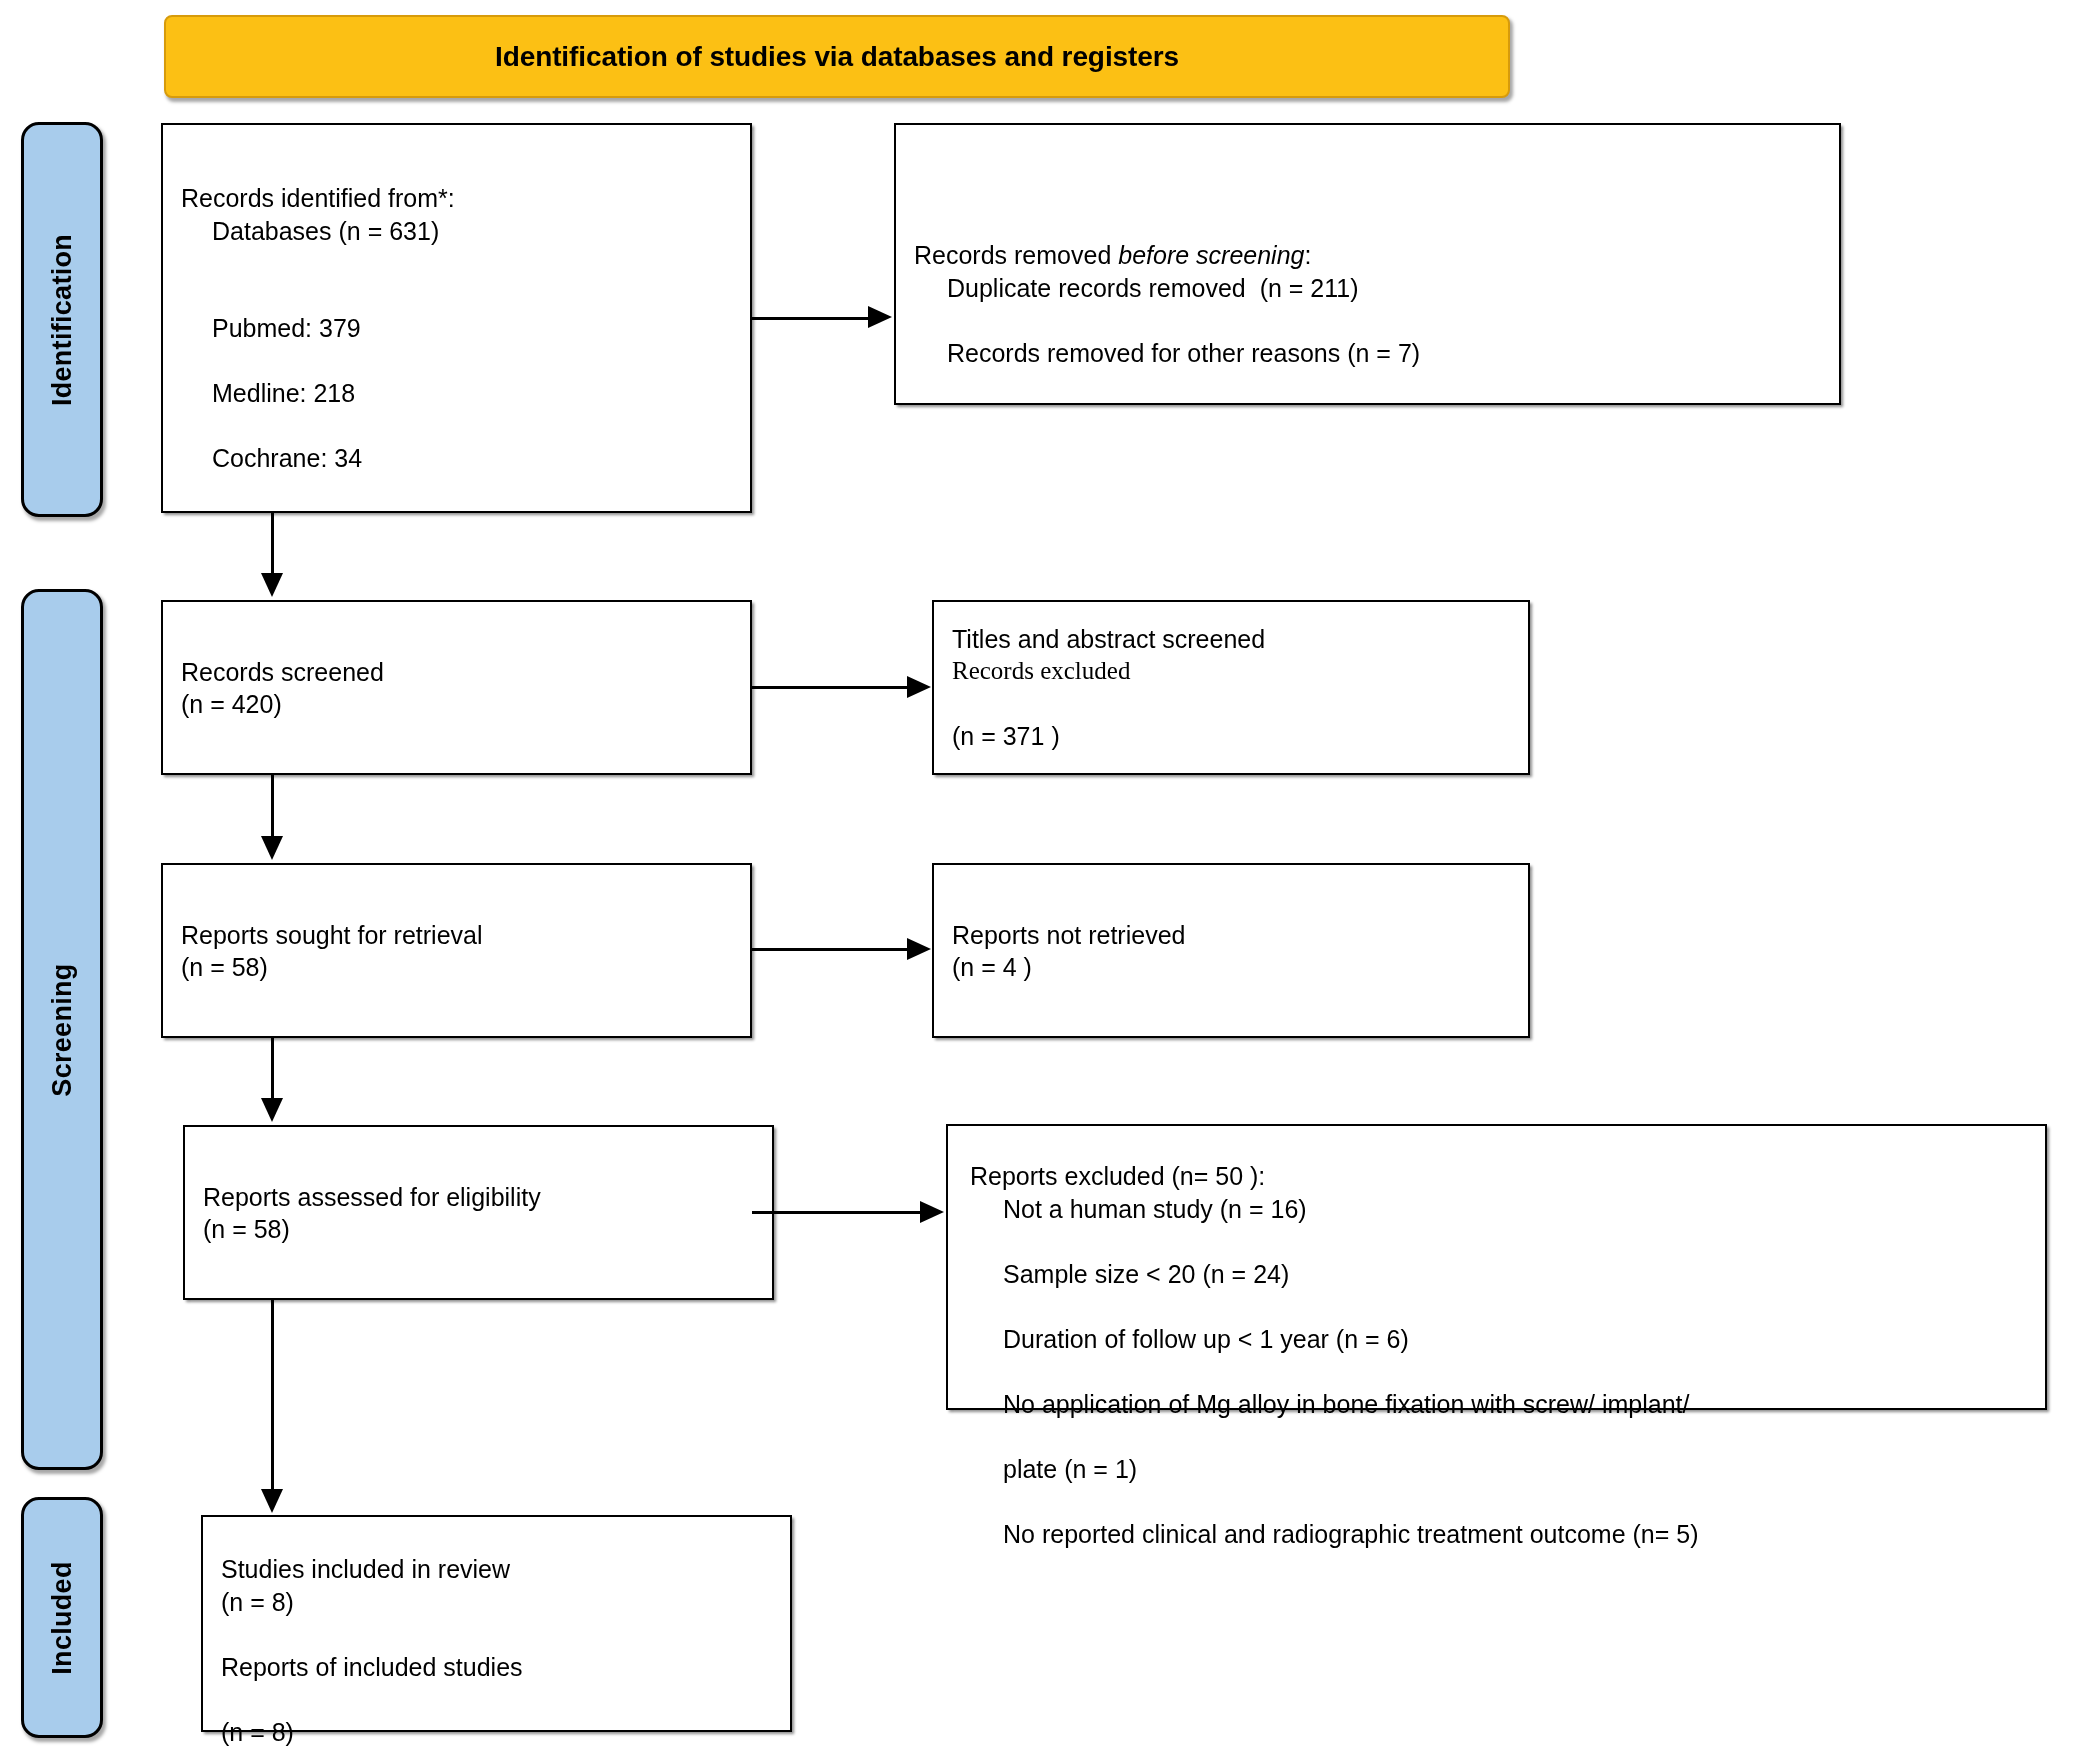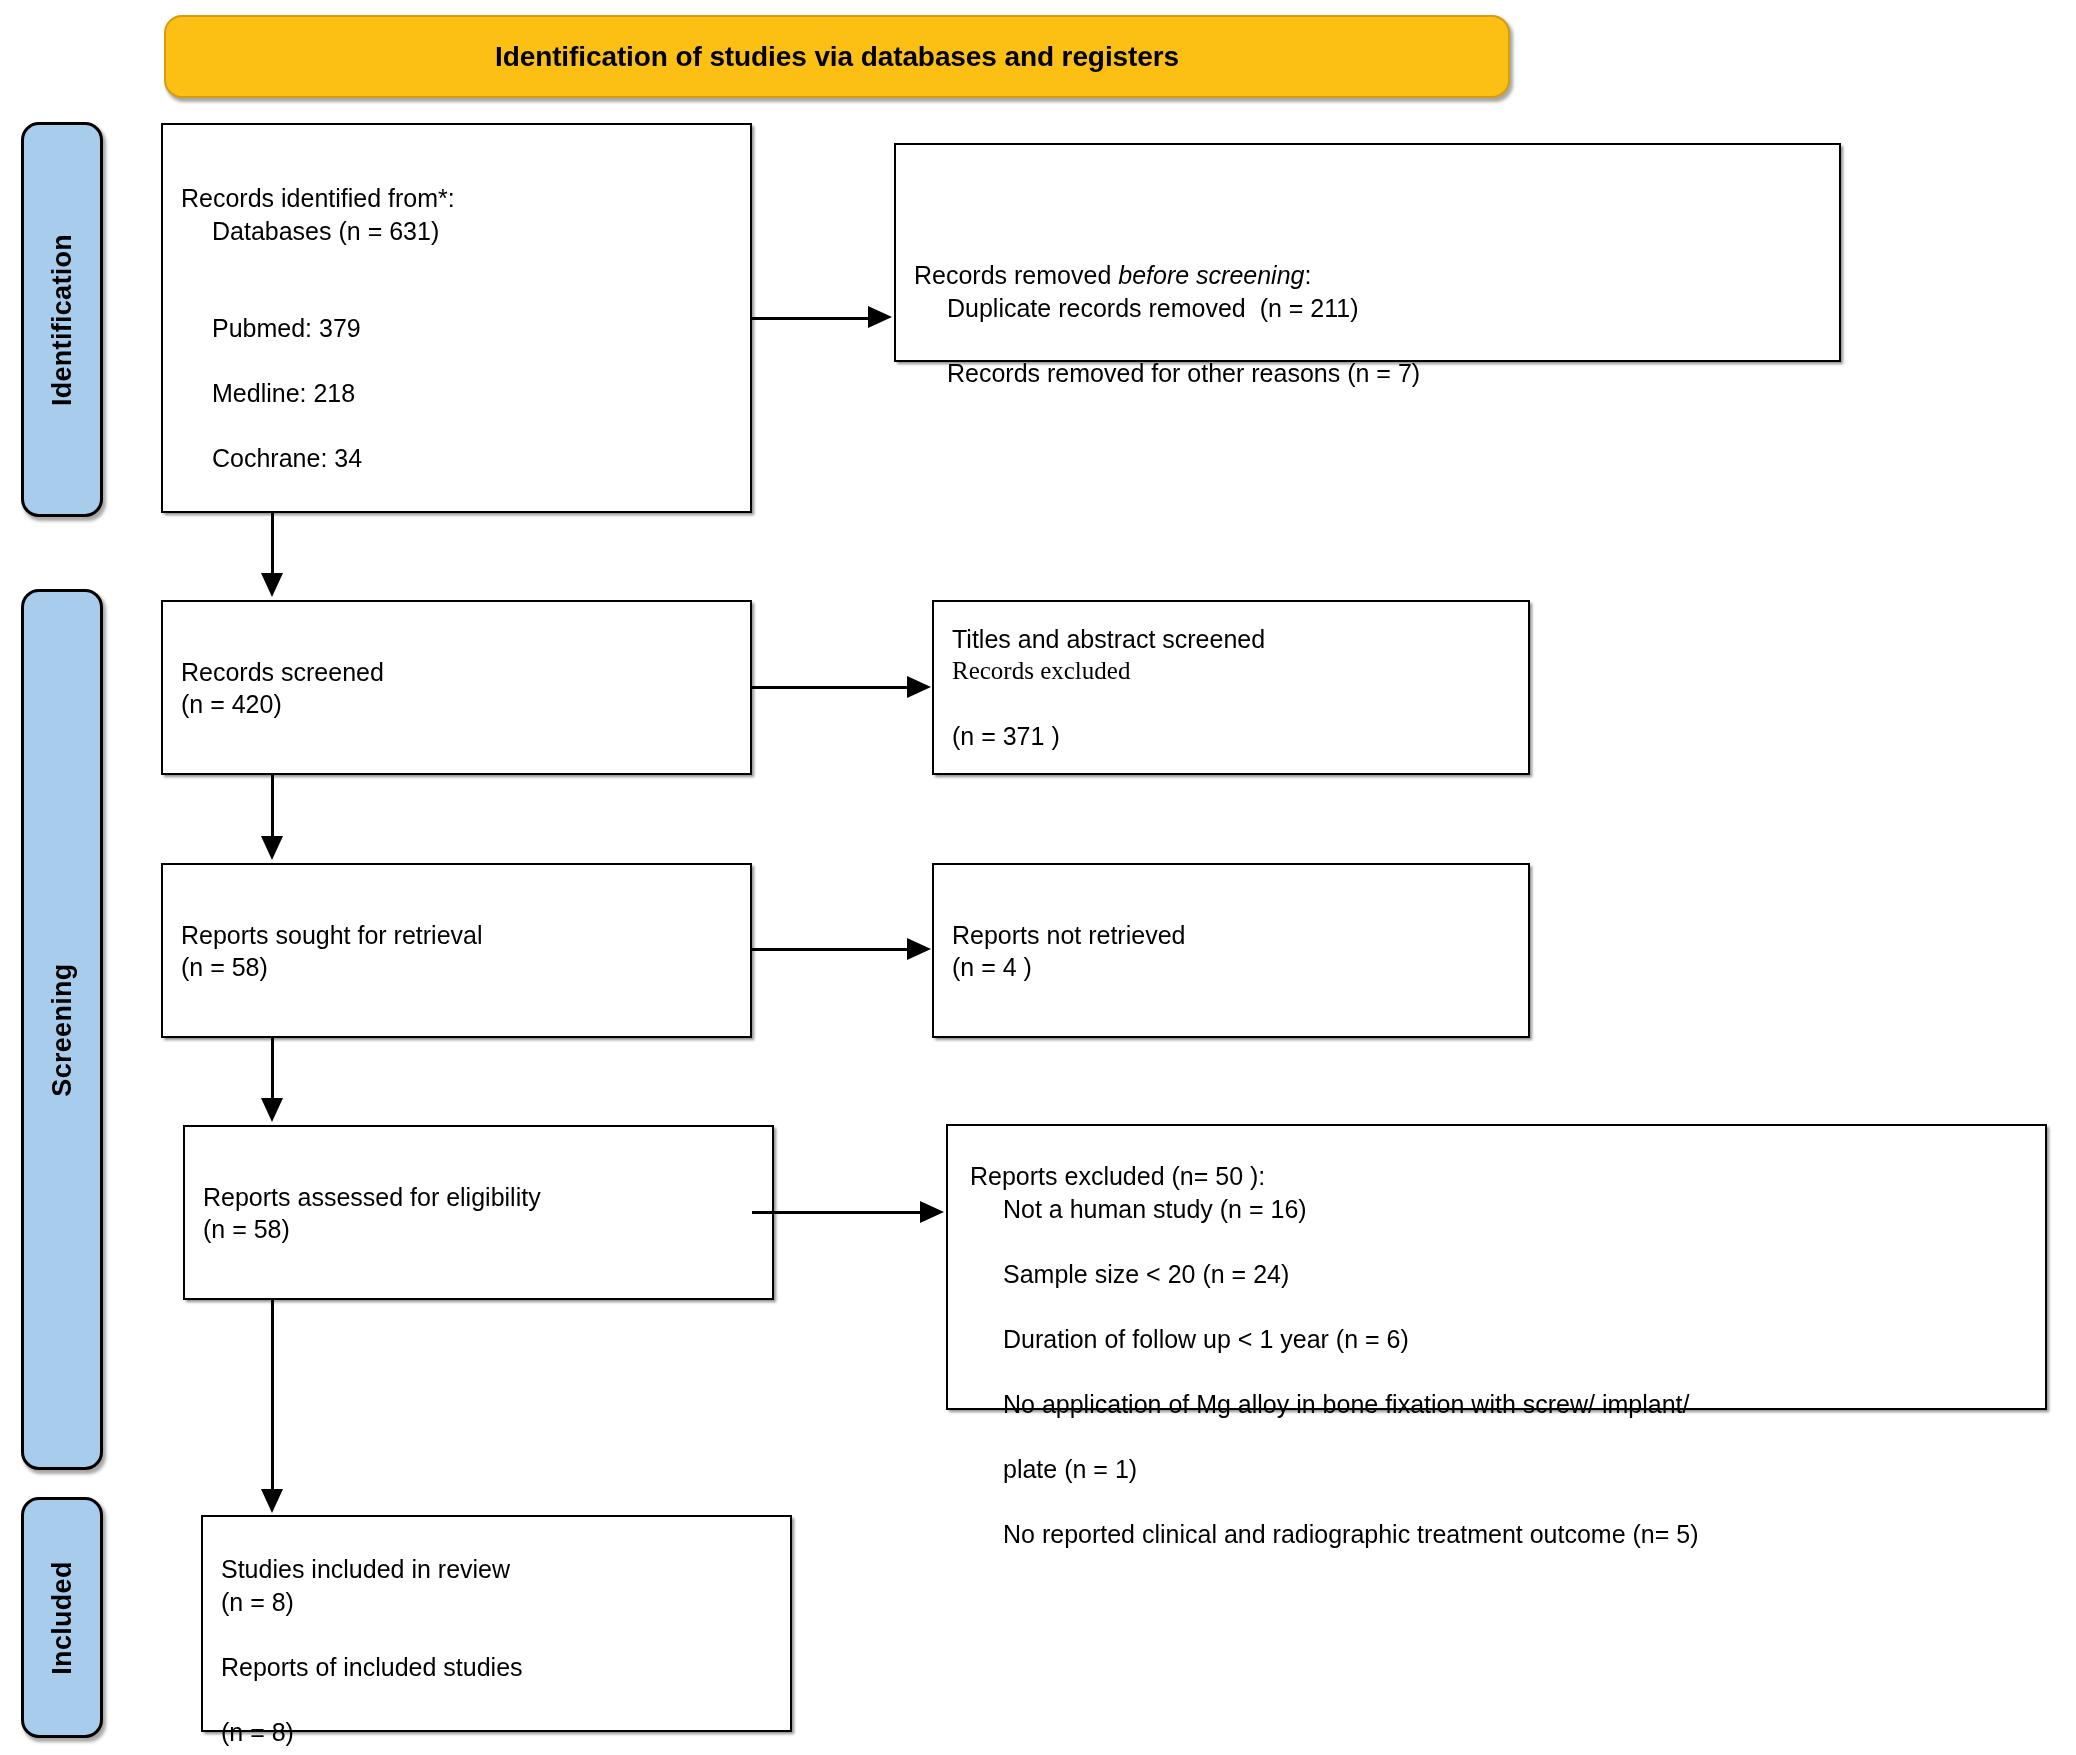--- a/index.html
+++ b/index.html
@@ -20,21 +20,21 @@
 
   
   .header-banner {
     position: absolute;
     left: 164px;
     top: 15px;
     width: 1346px;
     height: 83px;
     background: #FCC014;
     border: 2.1px solid #D79B0B;
-    border-radius: 18px;
+    border-radius: 8px;
     box-sizing: border-box;
     display: flex;
     align-items: center;
     justify-content: center;
     box-shadow: 2.7px 3.4px 3.4px rgba(0,0,0,0.35);
   }
   .header-banner .title {
     font-size: 28px;
     font-weight: bold;
     color: #000000;
@@ -142,21 +142,21 @@
   </div>
 
   <div class="box" style="left:161px; top:123px; width:591px; height:390px;">
     <div class="box-text" style="top:57px;"><span>Records identified from*:</span>
 <span class="indent-1">Databases (n = 631)</span>
 <span style="display:block;">&nbsp;</span><span class="indent-1">Pubmed: 379</span>
 <span class="indent-1">Medline: 218</span>
 <span class="indent-1">Cochrane: 34</span></div>
   </div>
 
-  <div class="box" style="left:894px; top:123px; width:947px; height:219px;margin-top:20px;">
+  <div class="box" style="left:894px; top:123px; width:947px; height:282px;">
     <div class="box-text" style="top:114px;"><span><span>Records removed </span><em>before screening</em><span>:</span></span>
 <span class="indent-2">Duplicate records removed  (n = 211)</span>
 <span class="indent-2">Records removed for other reasons (n = 7)</span></div>
   </div>
 
   <div class="h-line" style="left:752px; top:317px; width:118px;"></div>
   <div class="arrow-right" style="left:868px; top:306px;"></div>
 
   <div class="v-line" style="left:271px; top:513px; height:63px;"></div>
   <div class="arrow-down" style="left:261px; top:573px;"></div>

